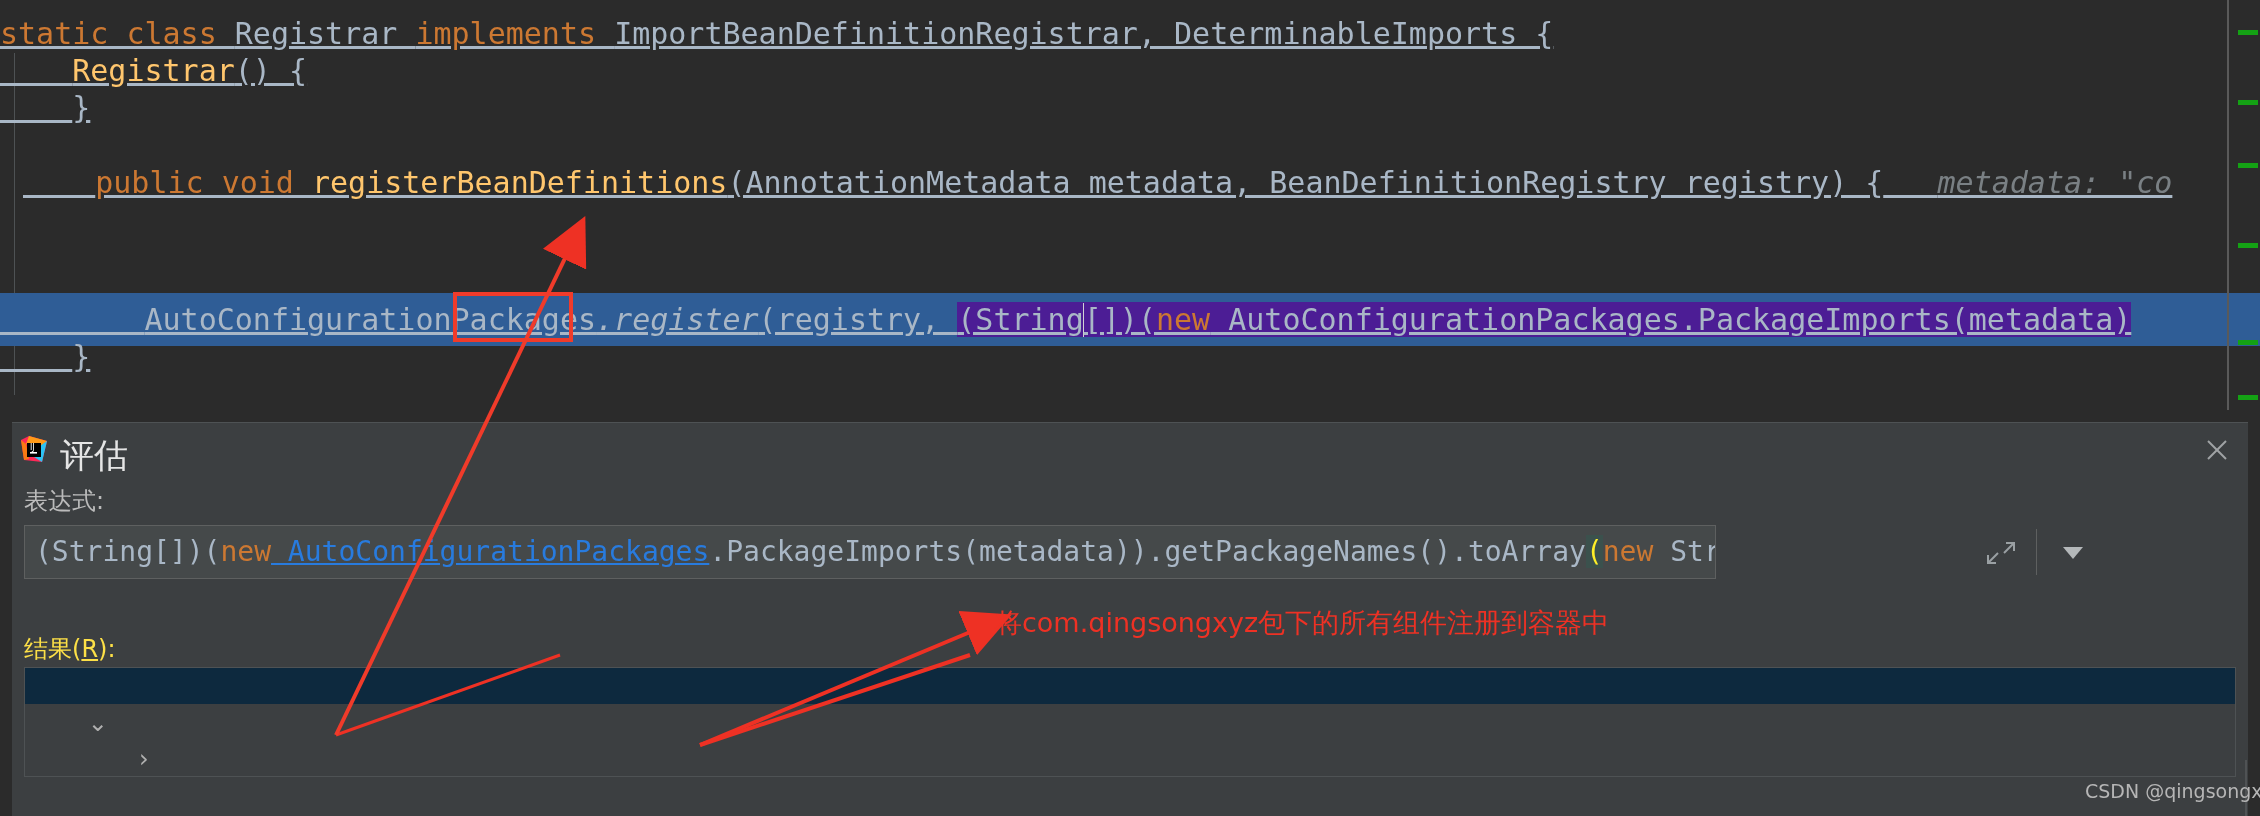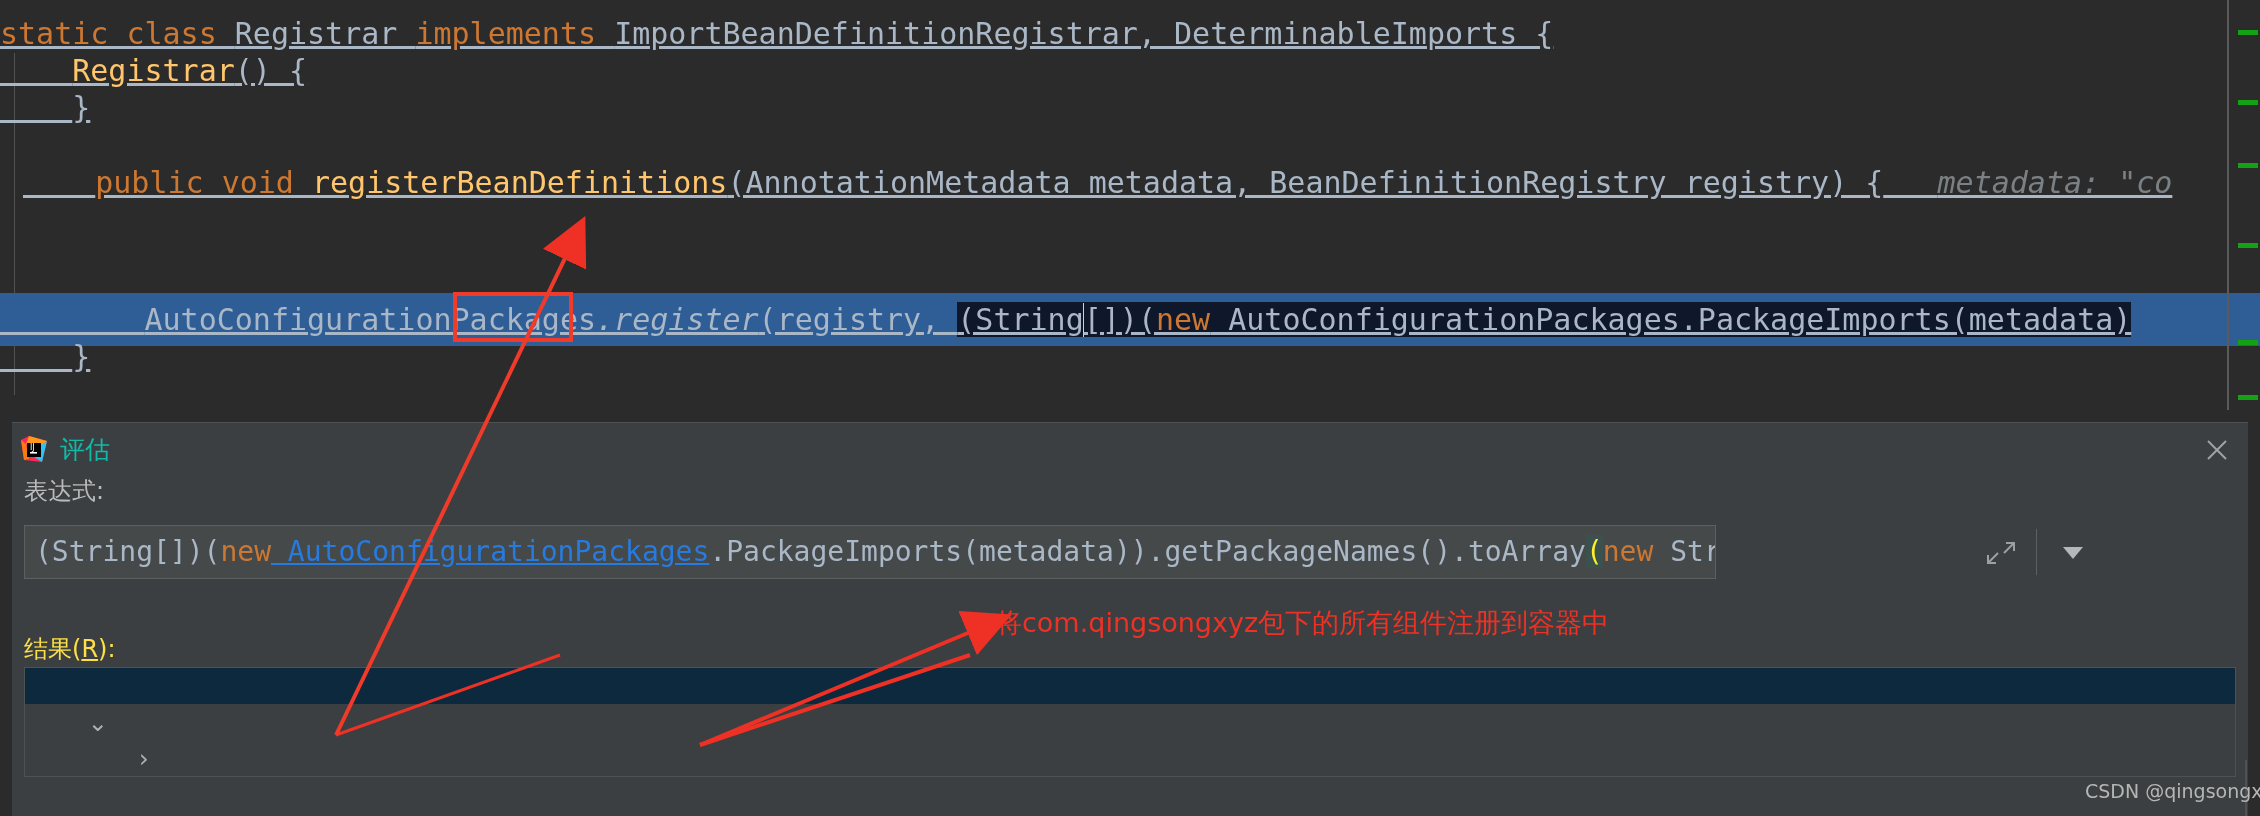--- a/index.html
+++ b/index.html
@@ -32,21 +32,21 @@
   }
   .sel-row {
     position: absolute;
     left: 0; width: 2260px; height: 53px;
     background: #2f5d96;
   }
   .sel-text {
     background: #2f5d96;
   }
   .sel-strong {
-    background: #0f172a;
+    background: #4c1d95;
   }
   .kw { color: #cc7832; }
   .fn { color: #ffc66d; }
   .ident { color: #a9b7c6; }
   .num { color: #6897bb; }
   .italic-m { font-style: italic; }
   .hint {
     color: #7a8084;
     font-style: italic;
   }
@@ -96,35 +96,35 @@
     left: 0; top: 0; width: 2236px; height: 50px;
   }
   #dlg-icon {
     position: absolute;
     left: 8px; top: 12px;
     width: 28px; height: 28px;
   }
   #dlg-title {
     position: absolute;
     left: 48px; top: 10px;
-    font-size: 25px;
-    color: #14b8a6;
+    font-size: 34px;
+    color: #e5e5e5;
     font-family: "DejaVu Sans", sans-serif;
   }
   #dlg-close {
     position: absolute;
     left: 2190px; top: 12px;
     width: 30px; height: 30px;
     cursor: pointer;
   }
   #dlg-close svg { display: block; }
 
   #expr-label {
     position: absolute;
-    left: 12px; top: 52px;
+    left: 12px; top: 62px;
     font-size: 24px;
     color: #bbbbbb;
   }
   #expr-row {
     position: absolute;
     left: 12px; top: 102px;
     width: 2212px; height: 54px;
   }
   #expr-input {
     position: absolute;

